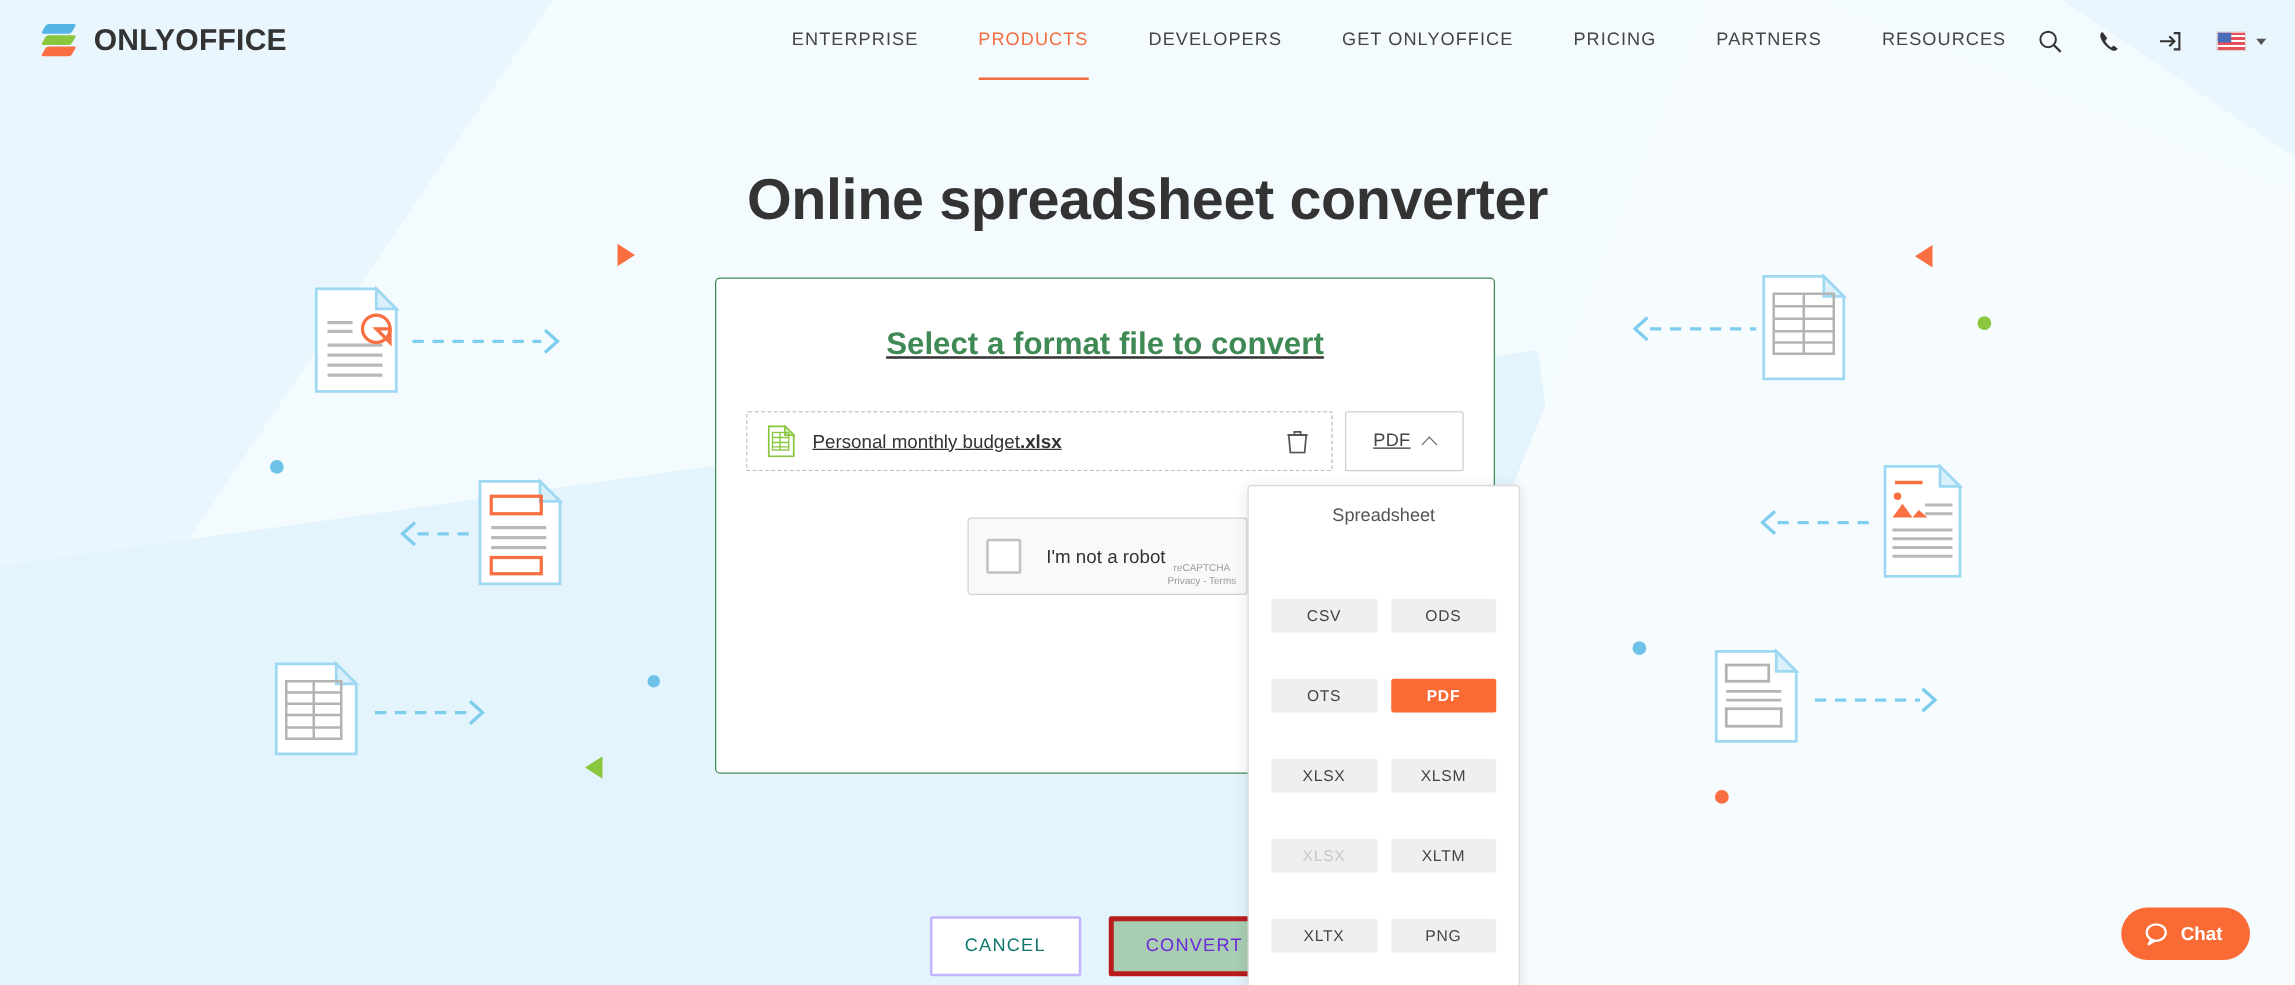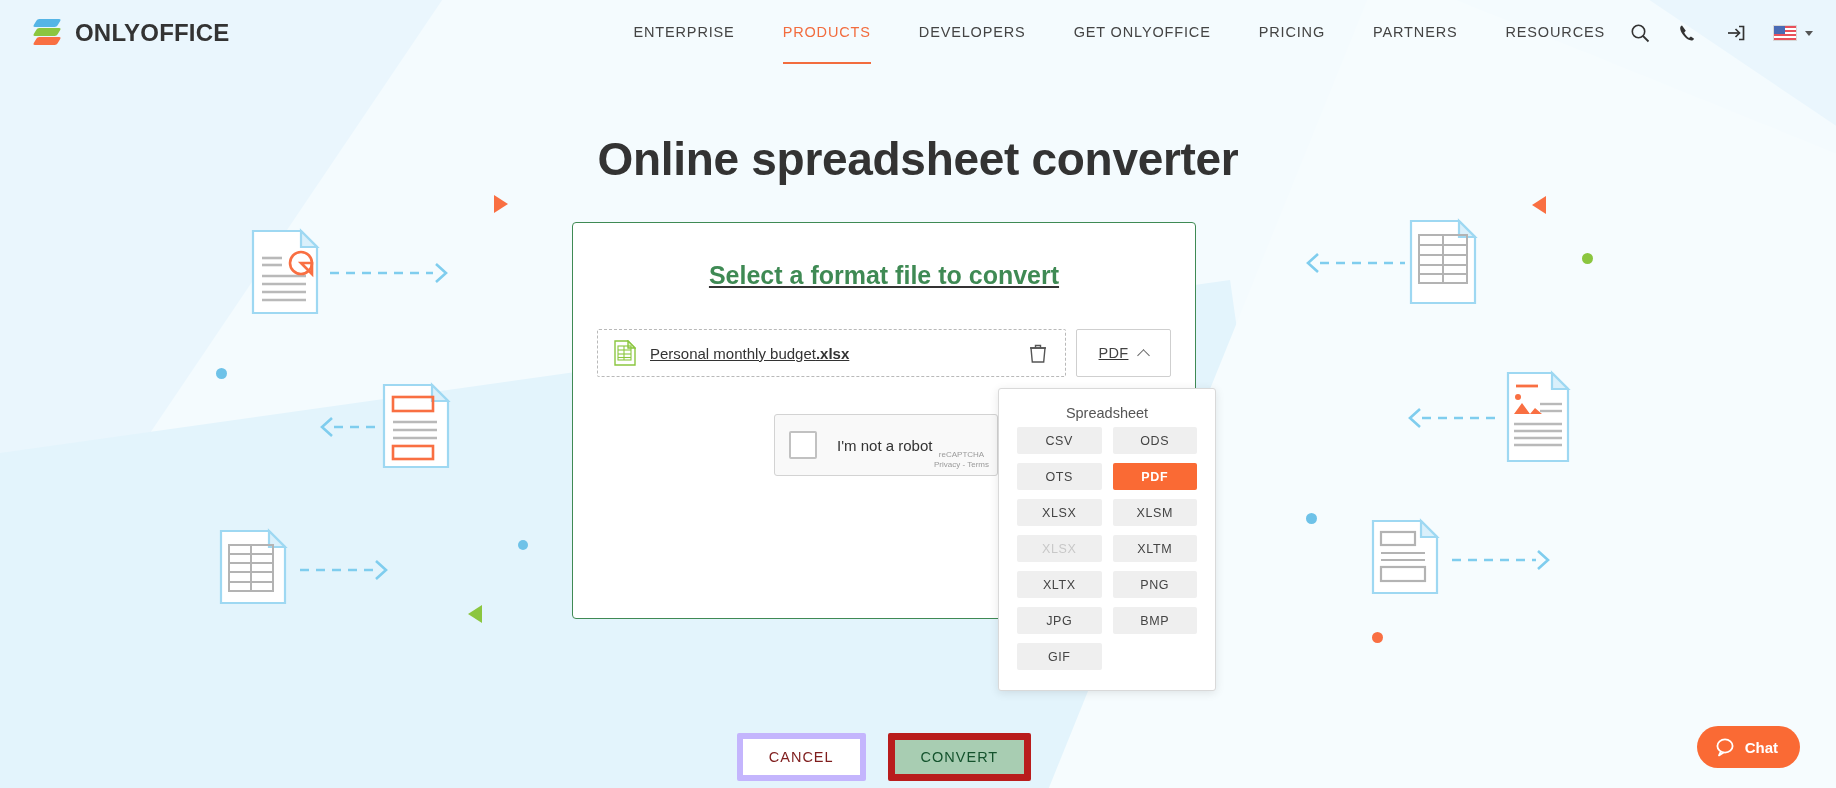--- a/index.html
+++ b/index.html
@@ -163,42 +163,42 @@
   
   .actions {
     position: absolute; left: 0; right: 0; top: 510px;
     display: flex; justify-content: center; gap: 22px; z-index: 3;
   }
   .btn {
     height: 48px; min-width: 98px; padding: 0 26px;
     display: flex; align-items: center; justify-content: center;
     font-size: 14.5px; letter-spacing: 1px; border-radius: 2px; cursor: pointer;
   }
-  .btn-cancel { background: #fff; border: 6px solid #c4b5fd; color: #7f1d1d; }
-  .btn-convert { background: #a8cdb2; color: #14532d; border: 7px solid #b91c1c; cursor: default; }
+  .btn-cancel { background: #fff; border: 2px solid #c4b5fd; color: #0f766e; }
+  .btn-convert { background: #a8cdb2; color: #6d28d9; border: 4px solid #b91c1c; cursor: default; }
 
   
   .dropdown {
     position: absolute; z-index: 12;
     left: 998px; top: 388px; width: 218px;
     background: #fff; border: 1px solid #d9d9d9; border-radius: 3px;
     box-shadow: 0 2px 10px rgba(0,0,0,.10);
     padding: 16px 18px 20px;
   }
   .dd-title {
-    text-align: center; font-size: 14.5px; color: #555; margin-bottom: 6px;
+    text-align: center; font-size: 14.5px; color: #555; margin-bottom: 30px;
   }
   .dd-grid {
     display: grid; grid-template-columns: repeat(2, 1fr);
     gap: 9px 11px;
   }
   .fmt {
     height: 27px; background: #efefef; border-radius: 2px;
     display: flex; align-items: center; justify-content: center;
-    font-size: 12.5px; color: #444; letter-spacing: .6px; cursor: pointer;
+    font-size: 12.5px; color: #444; letter-spacing: .6px; cursor: pointer; margin-top: 28px;
   }
   .fmt.selected { background: #fa6a34; color: #fff; font-weight: bold; }
   .fmt.disabled { color: #c8c8c8; cursor: default; }
 
   
   .chat {
     position: absolute; right: 36px; bottom: 20px; z-index: 20;
     height: 42px; padding: 0 22px 0 18px;
     background: #fa6a34; border-radius: 21px;
     display: flex; align-items: center; gap: 10px;

